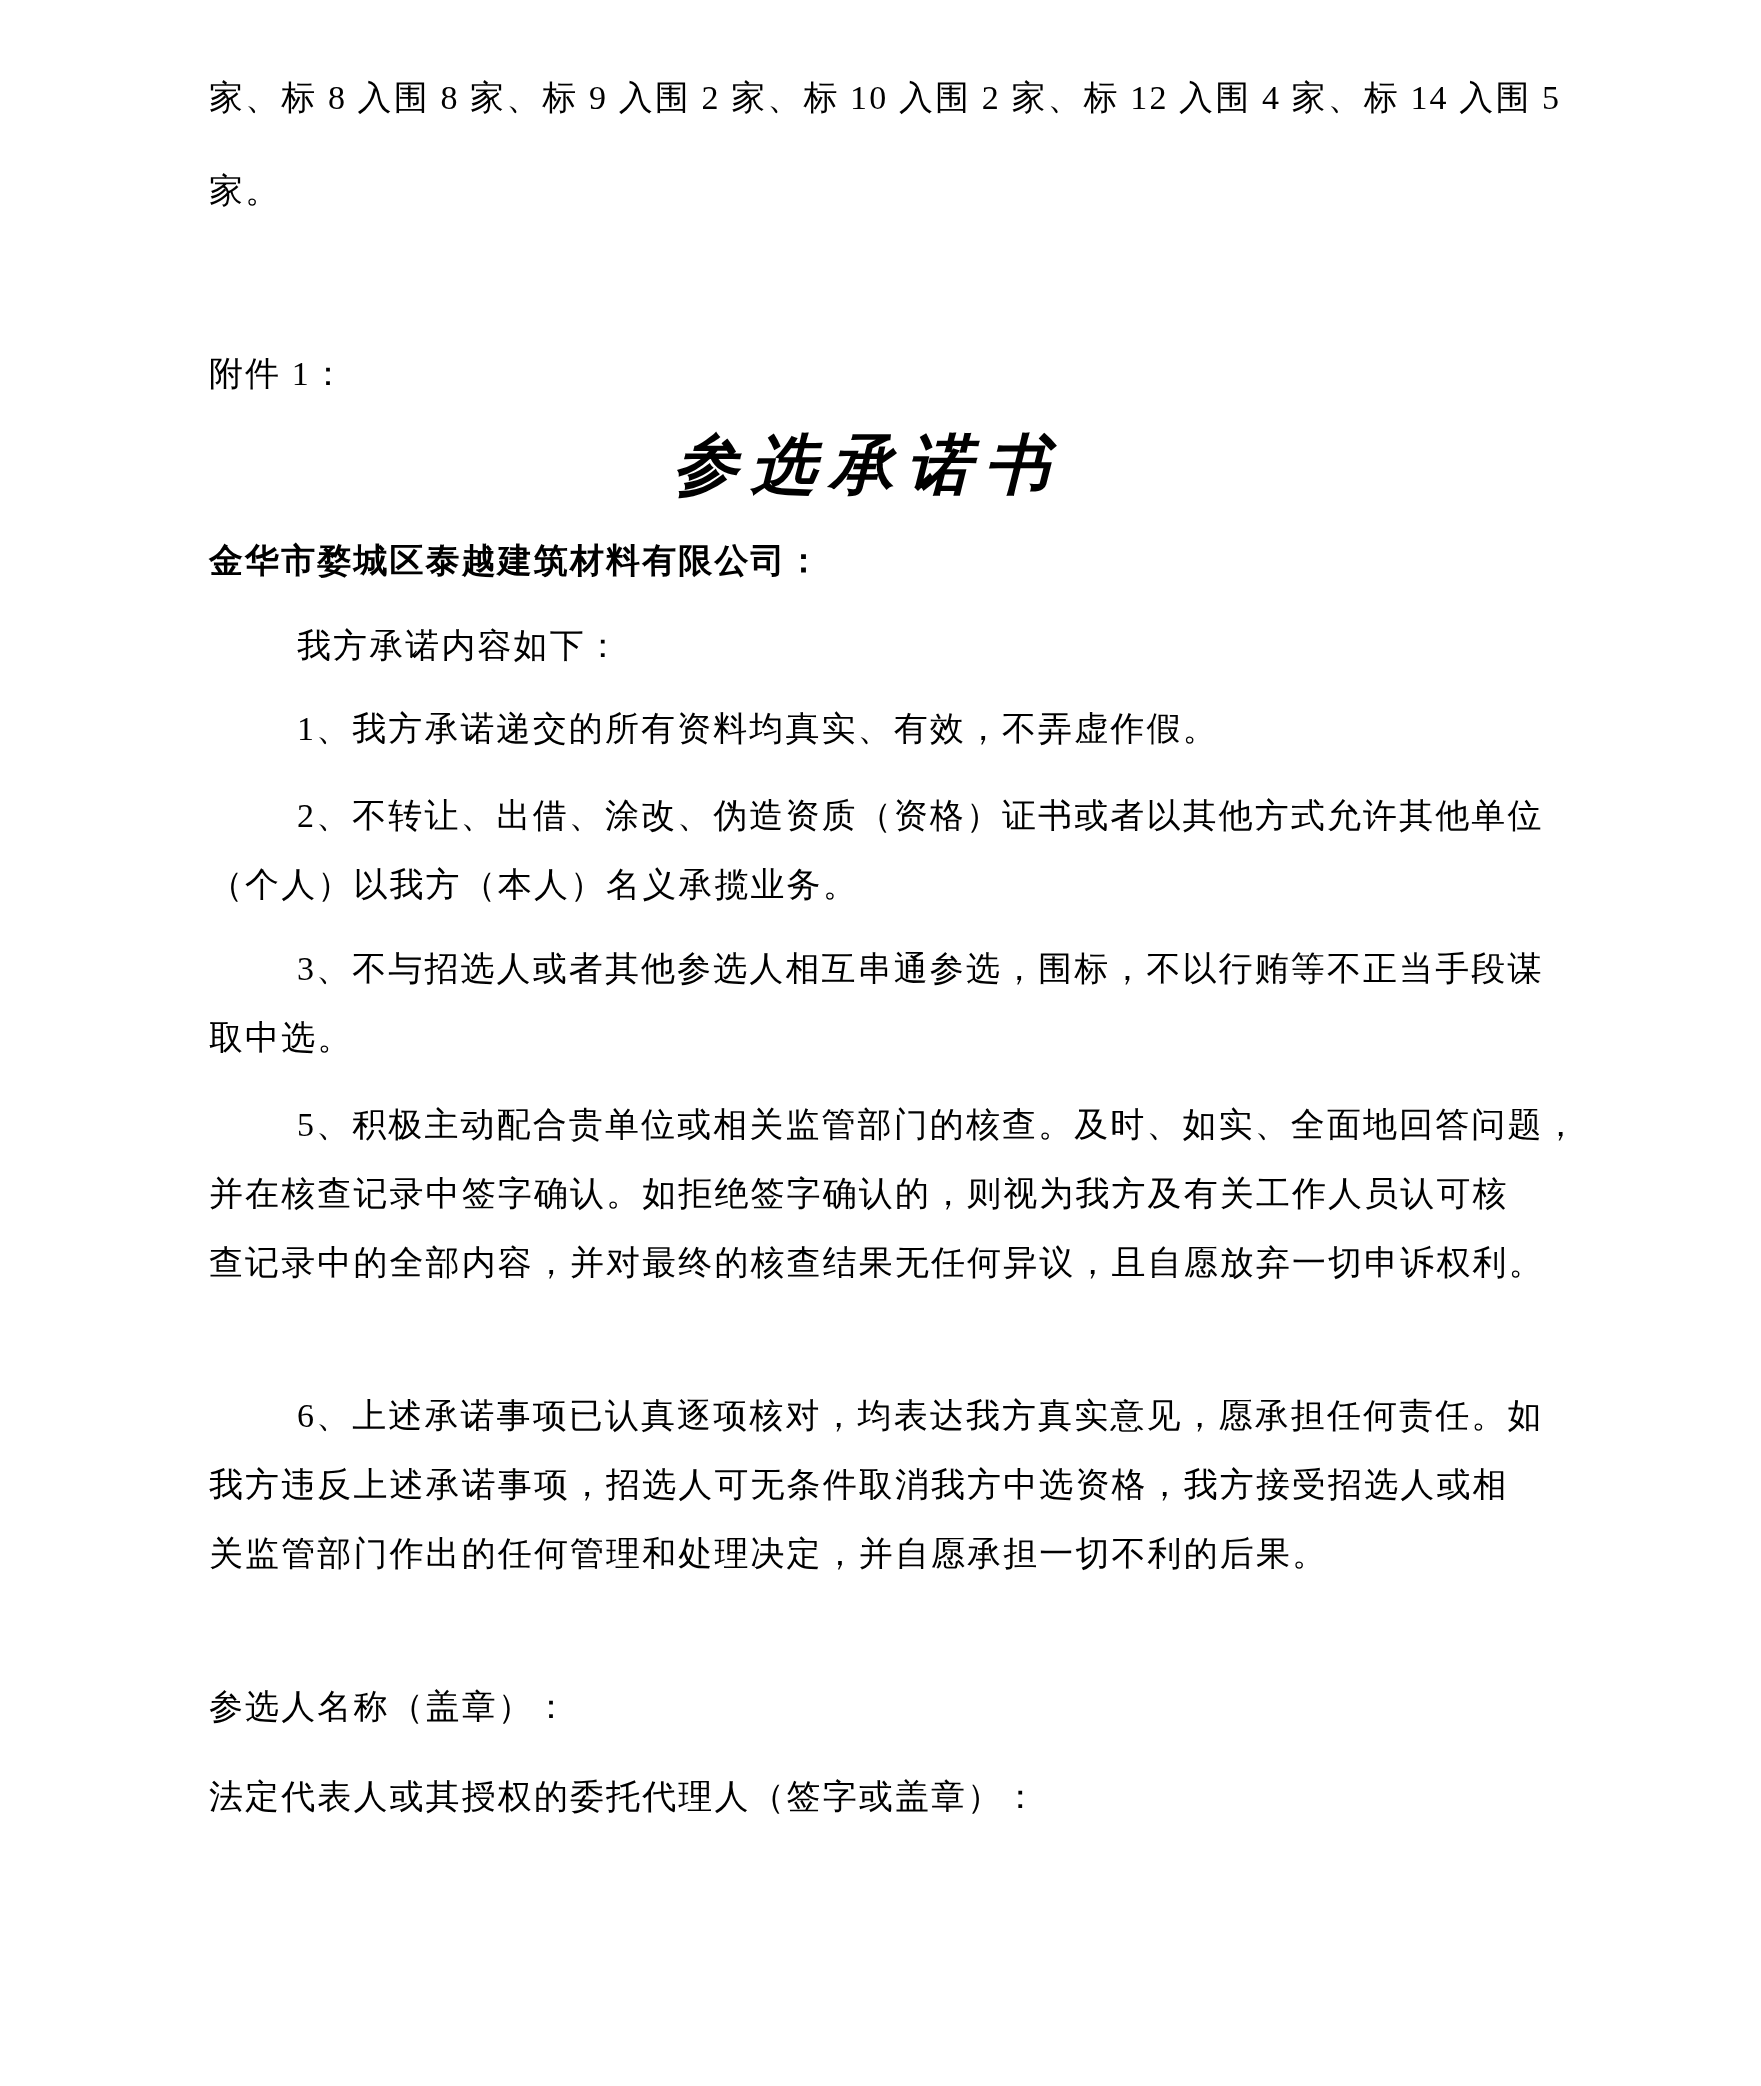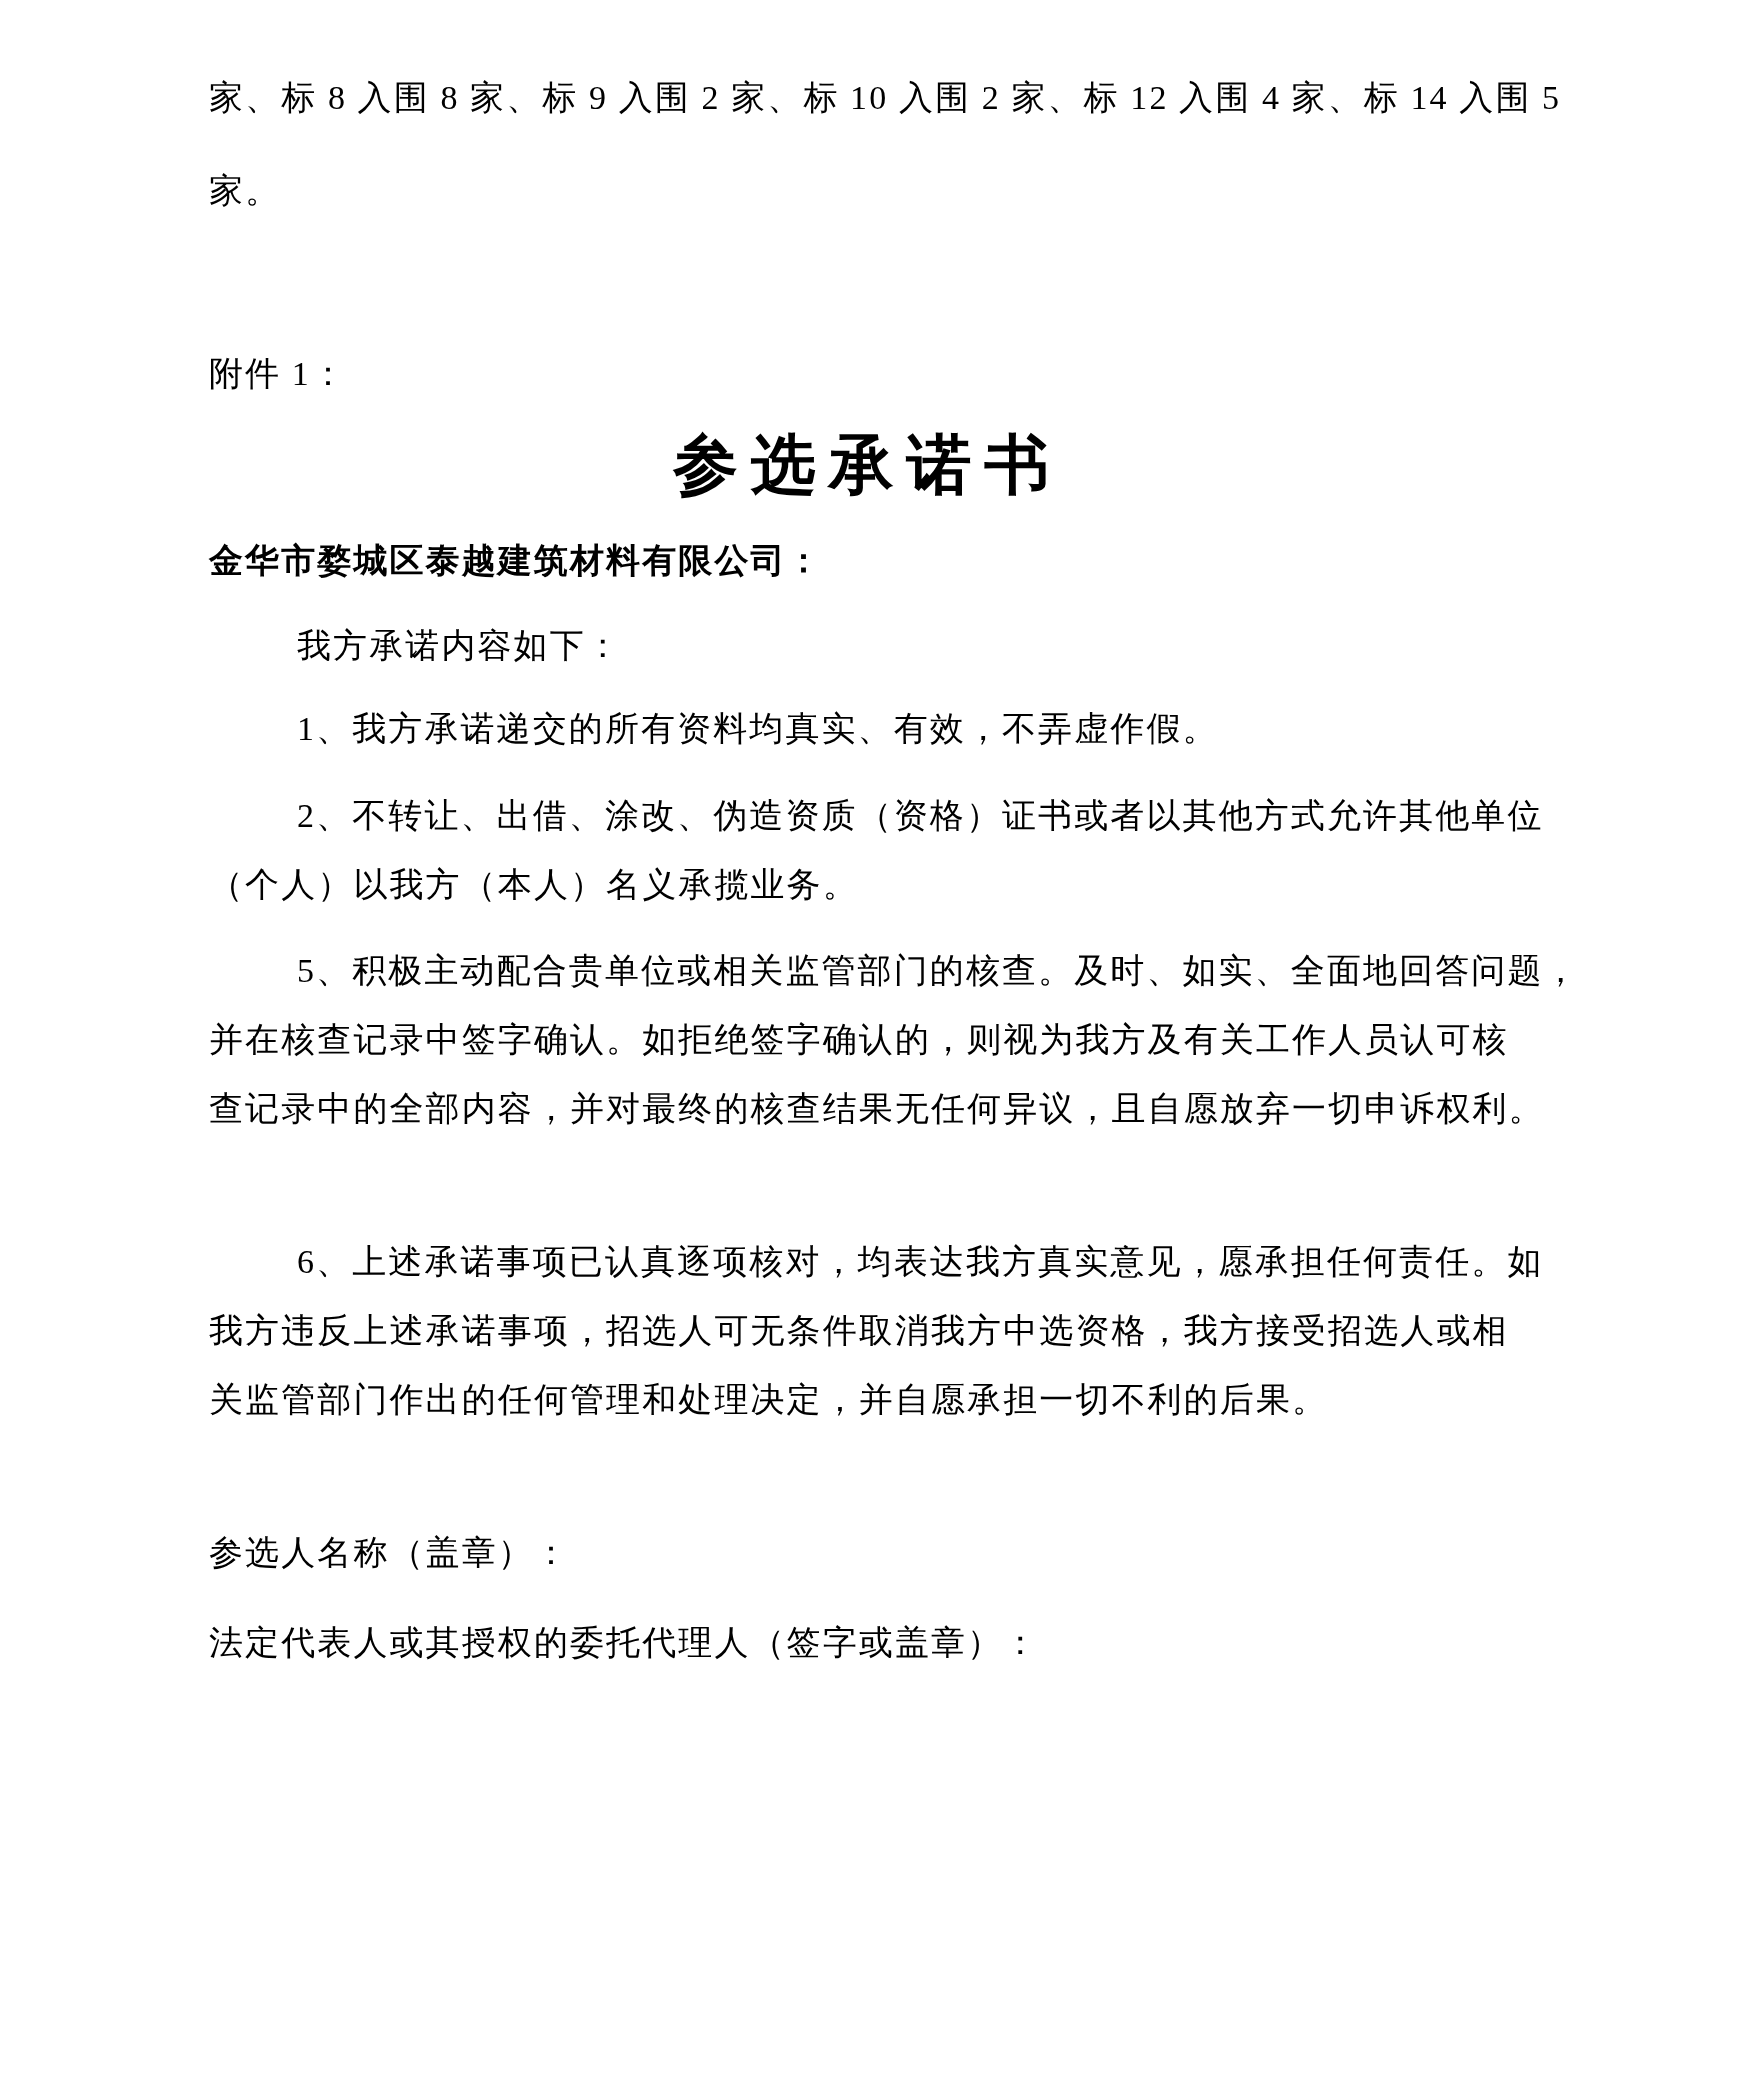--- a/index.html
+++ b/index.html
@@ -40,21 +40,21 @@
     white-space: nowrap;
   }
   
   .company-line {
     font-weight: bold;
     text-decoration-thickness: 3.7px;
     text-underline-offset: 8.5px;
   }
   
   .m-att     { margin-top: 102px; }
-  .m-title   { margin-top: 12.3px; }
+  .m-title   { margin-top: 12.3px; font-style: italic; }
   .m-company { margin-top: 14.4px; }
   .m-intro   { margin-top: 16px; }
   .m-i1      { margin-top: 14.4px; }
   .m-i2      { margin-top: 17.6px; }
   .m-i3      { margin-top: 15.4px; }
   .m-i4      { margin-top: 9.6px; }
   .m-i5      { margin-top: 17.6px; }
   .m-i6      { margin-top: 84px; }
   .m-part    { margin-top: 84px; }
   .m-legal   { margin-top: 21px; }
@@ -87,20 +87,24 @@
 
   <div class="para m-i1">
     <div class="line indent">1、我方承诺递交的所有资料均真实、有效，不弄虚作假。</div>
   </div>
 
   <div class="para m-i2">
     <div class="line indent">2、不转让、出借、涂改、伪造资质（资格）证书或者以其他方式允许其他单位</div>
     <div class="line">（个人）以我方（本人）名义承揽业务。</div>
   </div>
 
+  <div class="para m-i3">
+    <div class="line indent">3、不与招选人或者其他参选人相互串通参选，围标，不以行贿等不正当手段谋</div>
+    <div class="line">取中选。</div>
+  </div>
 
 
   <div class="para m-i5">
     <div class="line indent">5、积极主动配合贵单位或相关监管部门的核查。及时、如实、全面地回答问题，</div>
     <div class="line">并在核查记录中签字确认。如拒绝签字确认的，则视为我方及有关工作人员认可核</div>
     <div class="line">查记录中的全部内容，并对最终的核查结果无任何异议，且自愿放弃一切申诉权利。</div>
   </div>
 
   <div class="para m-i6">
     <div class="line indent">6、上述承诺事项已认真逐项核对，均表达我方真实意见，愿承担任何责任。如</div>

